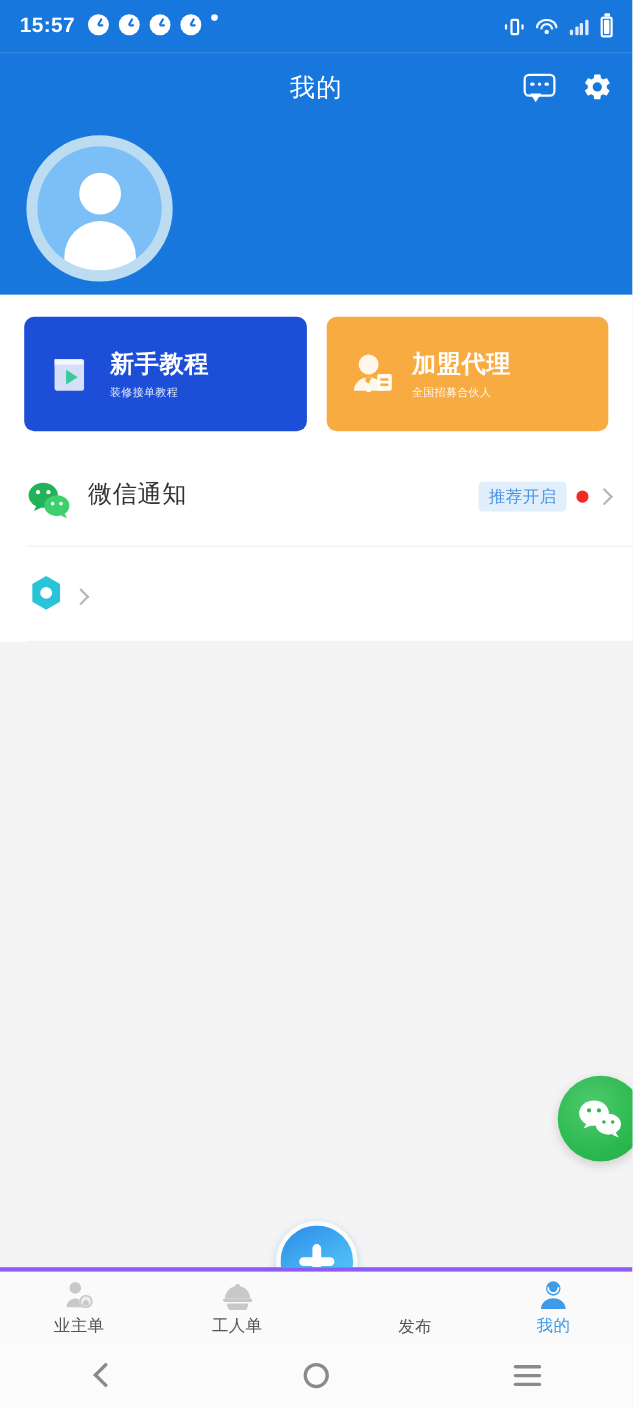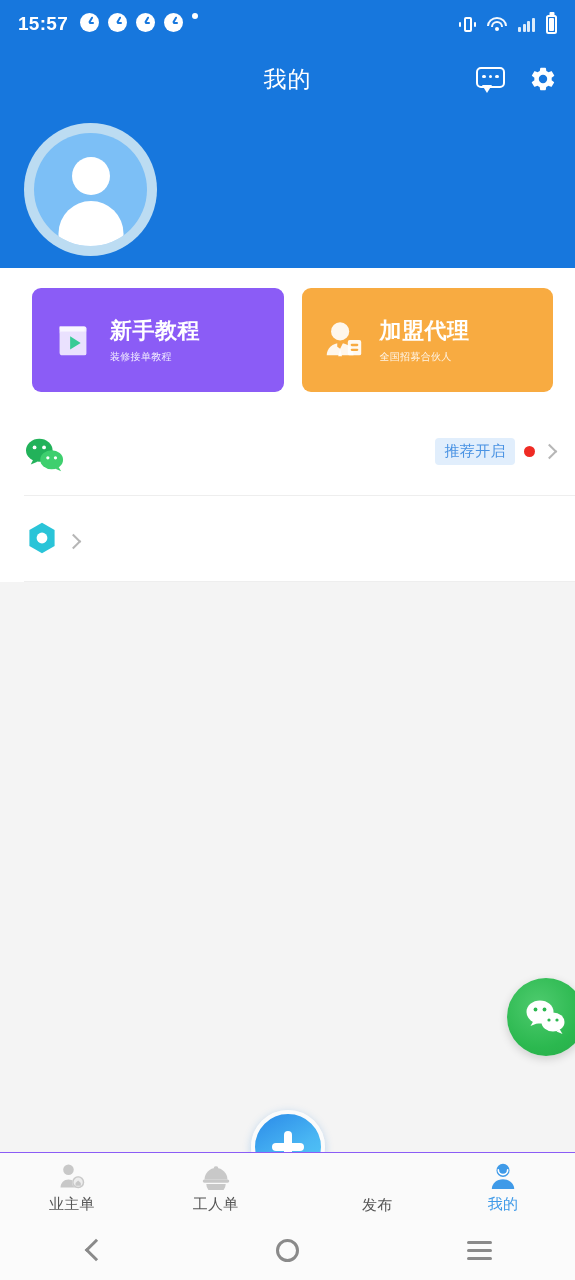--- a/index.html
+++ b/index.html
@@ -118,21 +118,21 @@
 
   
   .promo-wrap {
     background:#fff; padding:20px 22px 22px 22px;
     display:flex; gap:18px;
   }
   .promo {
     flex:1; height:104px; border-radius:9px;
     display:flex; align-items:center; padding-left:18px; gap:14px;
   }
-  .promo.green { background:#8b5cf6;margin-left:10px; }
+  .promo.green { background:#1d4ed8; }
   .promo.orange{ background:#f8ab41; }
   .promo-texts { display:flex; flex-direction:column; gap:4px; }
   .promo-title { color:#fff; font-size:22px; font-weight:600; letter-spacing:.5px;}
   .promo-sub { color:rgba(255,255,255,.88); font-size:10px; letter-spacing:.3px;}
   .promo-icon { width:46px; height:46px; flex:0 0 auto; }
 
   
   .list { background:#fff; }
   .row {
     position:relative; display:flex; align-items:flex-start;
@@ -164,21 +164,21 @@
     position:absolute; right:-10px; top:978px;
     width:78px; height:78px; border-radius:50%;
     background:radial-gradient(circle at 40% 35%, #4ecb6e 0%, #2bb84f 62%, #27ab48 100%);
     box-shadow:0 3px 10px rgba(0,0,0,.16);
     display:flex; align-items:center; justify-content:center;
   }
 
   
   .tabbar{
     position:absolute; left:0; bottom:60px; width:575px; height:68px;
-    background:#fafafa; border-top:1px solid #8b5cf6;
+    background:#fafafa; border-top:4px solid #8b5cf6;
     display:flex; align-items:center;
   }
   .tab { flex:1; display:flex; flex-direction:column; align-items:center; gap:5px; }
   .tab-ico { height:30px; display:flex; align-items:flex-end; justify-content:center;}
   .tab-label { font-size:15px; color:#555; letter-spacing:.3px; }
   .tab.active .tab-label { color:#3f9ae8; }
   .tab.center .tab-label { margin-top:2px;margin-left:36px; }
   .fab-publish{
     position:absolute; left:50%; transform:translateX(-50%);
     top:1110px; width:74px; height:74px; border-radius:50%;
@@ -311,20 +311,21 @@
           <path d="M10 24l-3 6 7-3z" fill="#22b25a"></path>
           <circle cx="11" cy="12" r="2" fill="#fff"></circle>
           <circle cx="21" cy="12" r="2" fill="#fff"></circle>
           <ellipse cx="29" cy="25" rx="12" ry="10" fill="#3ecf6e"></ellipse>
           <path d="M36 32l3 5-6-2.5z" fill="#3ecf6e"></path>
           <circle cx="25" cy="23" r="1.7" fill="#fff"></circle>
           <circle cx="33" cy="23" r="1.7" fill="#fff"></circle>
         </svg>
       </span>
       <div class="row-main">
+        <div class="row-title">微信通知</div>
       </div>
       <div class="row-right">
         <span class="badge">推荐开启</span>
         <span class="red-dot"></span>
         <span class="chev"></span>
       </div>
     </div>
 
     <div class="row settings row-divider">
       <span class="row-ico">

